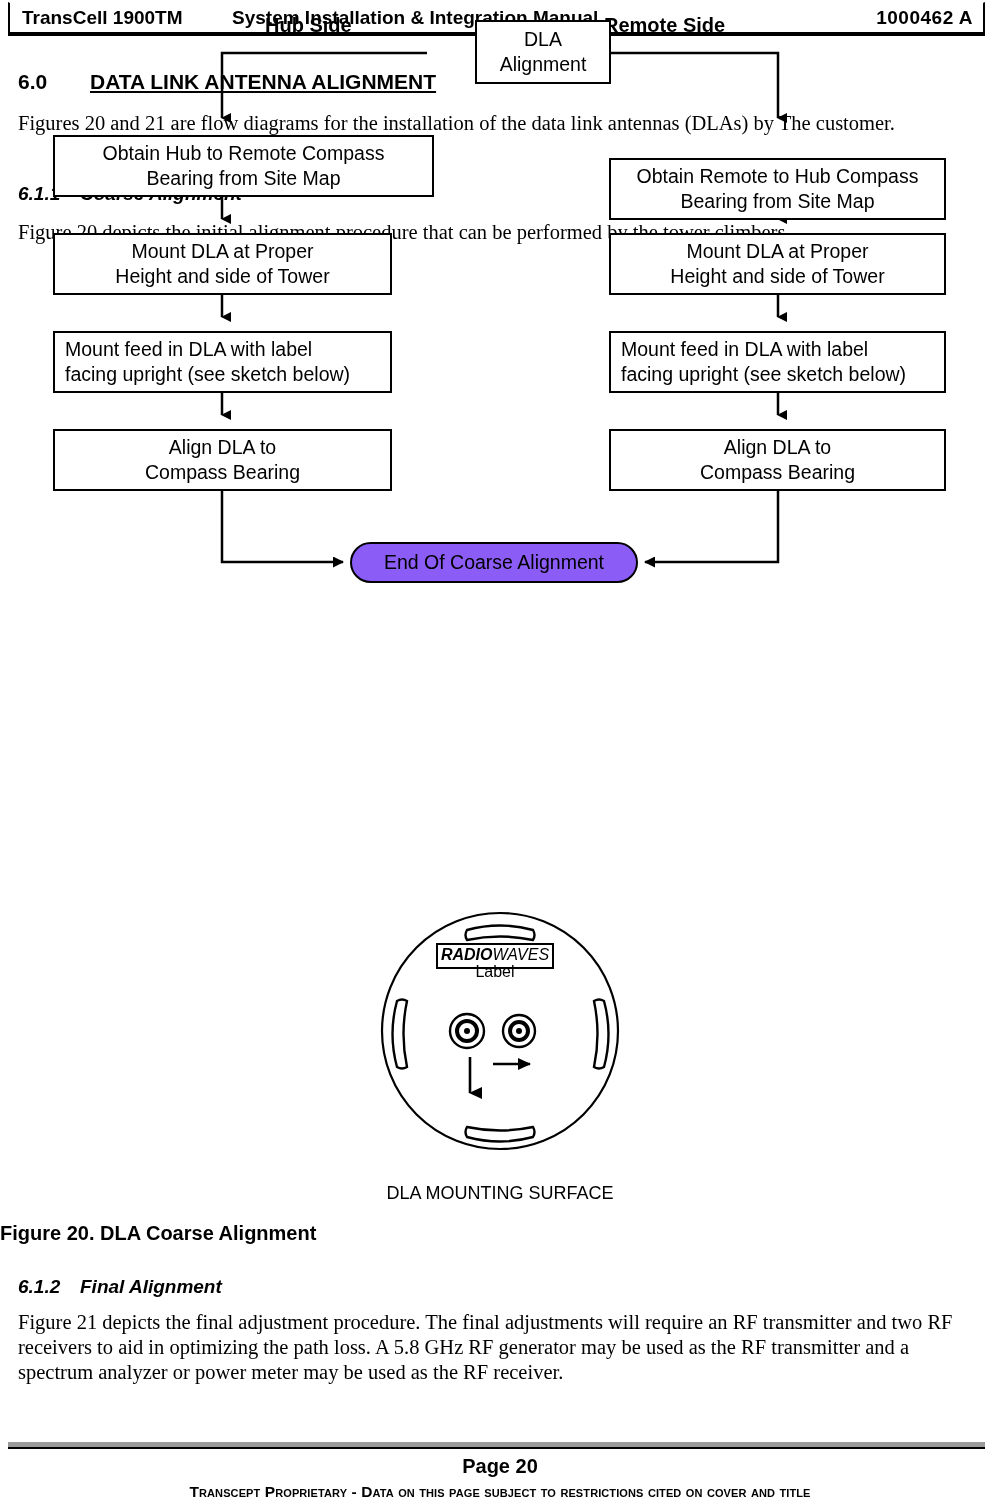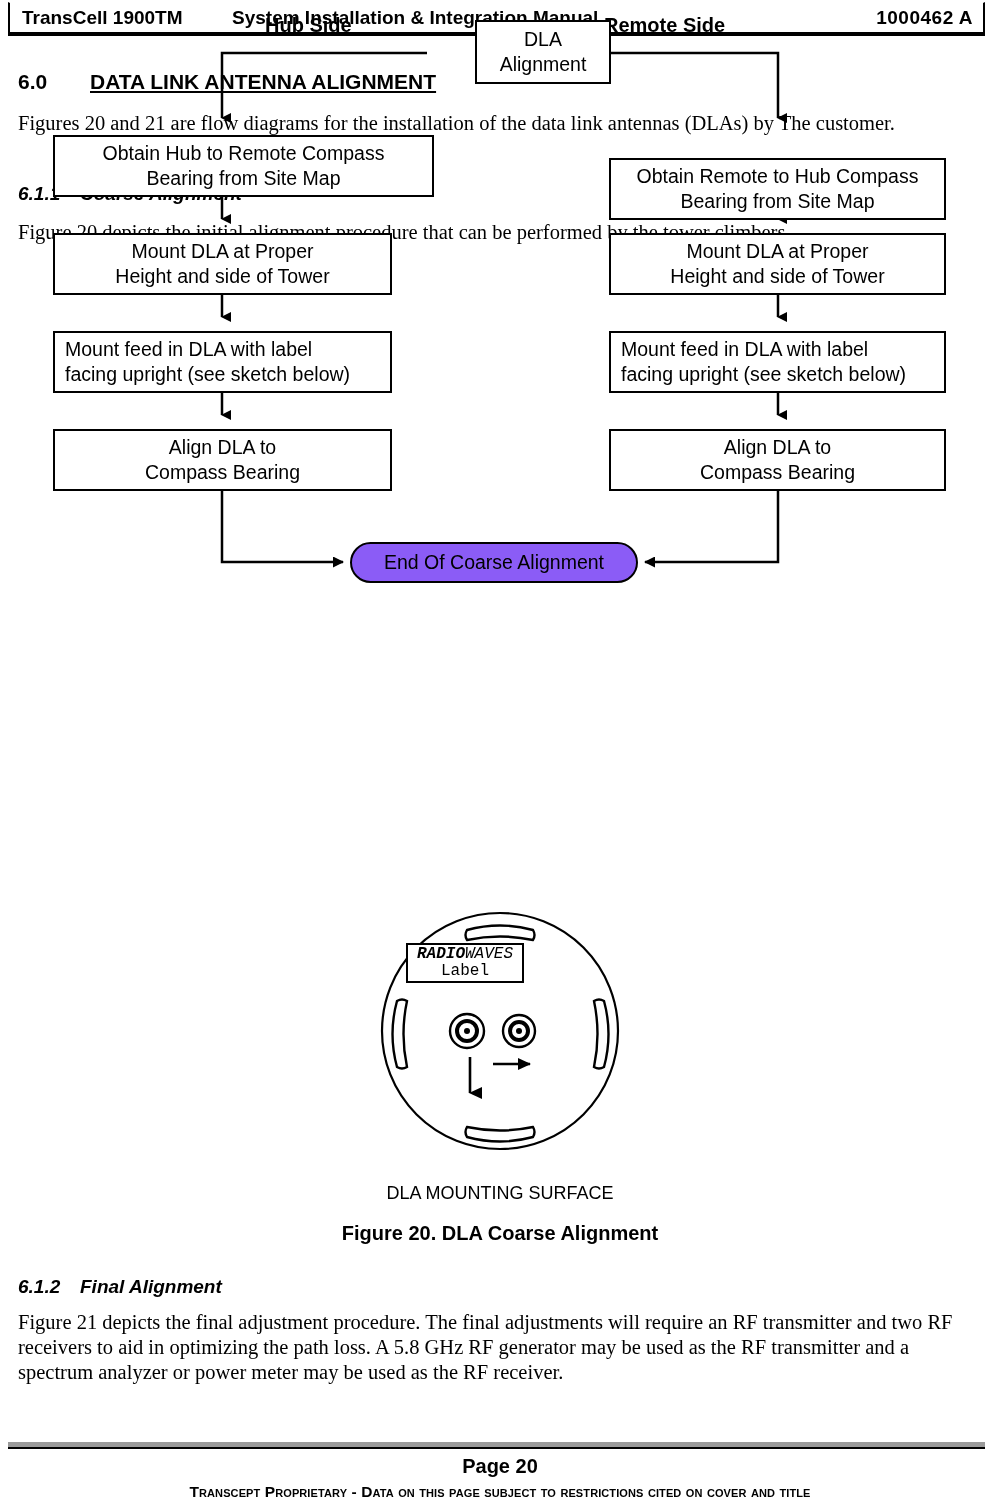--- a/index.html
+++ b/index.html
@@ -304,29 +304,29 @@
       <circle cx="141" cy="126" r="9" fill="#fff" stroke="#000" stroke-width="4"></circle>
       <circle cx="141" cy="126" r="3" fill="#000"></circle>
     </g>
 
     <line x1="92" y1="152" x2="92" y2="188" stroke="#000" stroke-width="2.6" marker-end="url(#skArrDown)"></line>
 
     <line x1="115" y1="159" x2="152" y2="159" stroke="#000" stroke-width="2.6" marker-end="url(#skArrRight)"></line>
   </svg>
 
   
-  <div class="label-box" style="left:28px; top:38px; width:118px; height:40px;font-family:Liberation Mono, monospace;">
+  <div class="label-box" style="left:58px; top:38px; width:118px; height:26px;">
     <div><span class="brandA">RADIO</span><span class="brandB">WAVES</span></div>
     <div class="lbl">Label</div>
   </div>
 </div>
 
 <div class="sketch-caption" style="left:0; top:1183px; width:1000px; text-align:center;">DLA MOUNTING SURFACE</div>
 
-<div class="fig-caption" style="left:0; top:1222px; width:1000px; text-align:center;">Figure 20. DLA Coarse Alignment</div>
+<div class="fig-caption" style="left:0; top:1222px; width:1000px; text-align:left;">Figure 20. DLA Coarse Alignment</div>
 
 <div class="sub-heading" style="left:18px; top:1276px;">
   <span class="num">6.1.2</span><span>Final Alignment</span>
 </div>
 
 <div class="para" style="left:18px; top:1310px; width:958px; line-height:25px;">Figure 21 depicts the final adjustment procedure. The final adjustments will require an RF transmitter and two RF receivers to aid in optimizing the path loss. A 5.8 GHz RF generator may be used as the RF transmitter and a spectrum analyzer or power meter may be used as the RF receiver.</div>
 
 <div class="footer-rule-gray"></div>
 <div class="footer-rule-black"></div>
 

